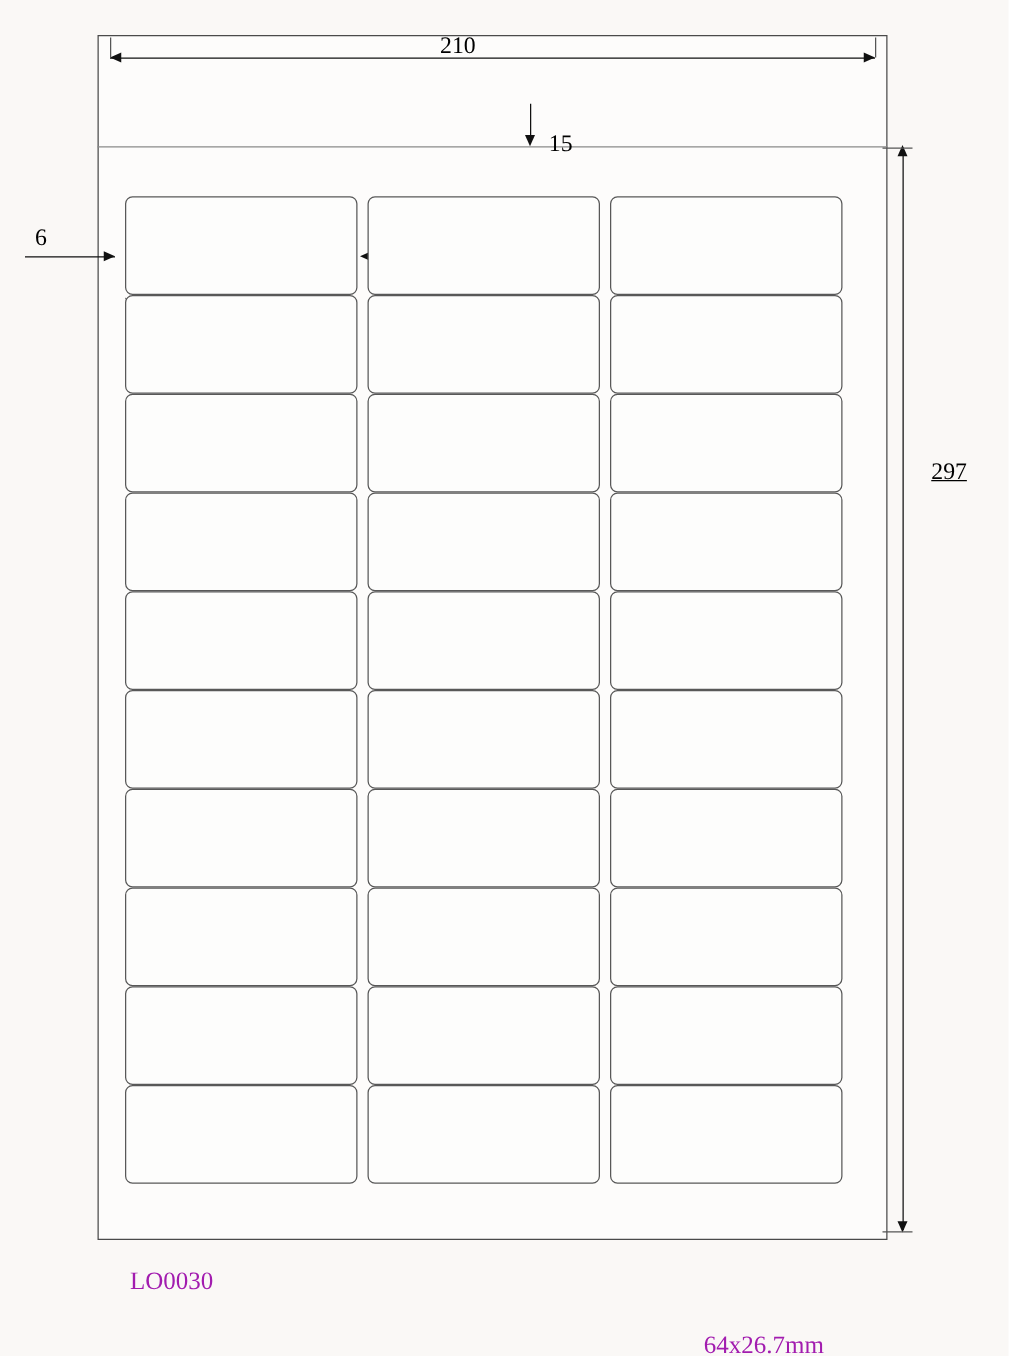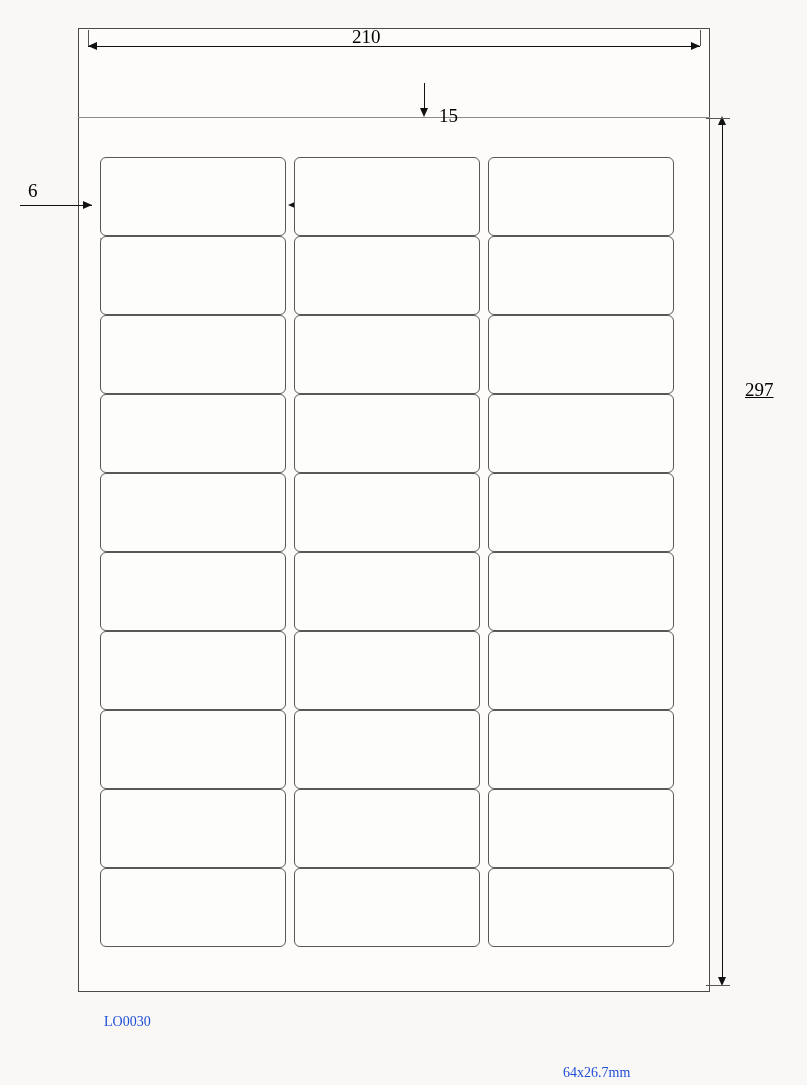--- a/index.html
+++ b/index.html
@@ -109,22 +109,22 @@
     border-bottom: 9px solid #111;
   }
   .arrow-down {
     border-left: 4px solid transparent;
     border-right: 4px solid transparent;
     border-top: 9px solid #111;
   }
   
   .caption {
     position: absolute;
-    font-size: 14px;
-    color: #1d4ed8;
+    font-size: 20px;
+    color: #a21caf;
     white-space: nowrap;
   }
   #caption-code { left: 104px; top: 1014px; }
   #caption-size { left: 563px; top: 1065px; }
   
   .leader {
     position: absolute;
   }
 </style>
 </head>
@@ -170,21 +170,21 @@
     <line x1="8" y1="6" x2="38" y2="26" stroke="#111" stroke-width="1"></line>
     <polygon points="4,2 15,10 9,13" fill="#111"></polygon>
   </svg>
   <div class="dim-label" style="left:133px; top:247px;">R2</div>
 
   <div class="dim-line-v" style="left:722px; top:118px; height:866px;"></div>
   <div class="arrow arrow-up" style="left:718px; top:116px;"></div>
   <div class="arrow arrow-down" style="left:718px; top:977px;"></div>
   <div class="ext-line-h" style="left:706px; top:118px; width:24px;"></div>
   <div class="ext-line-h" style="left:706px; top:985px; width:24px;"></div>
-  <div class="dim-label" style="left:745px; top:379px;text-decoration:underline;">297</div>
+  <div class="dim-label" style="left:745px; top:367px;text-decoration:underline;">297</div>
 
   <div class="label-grid">
     <div class="label-cell"></div>
     <div class="label-cell"></div>
     <div class="label-cell"></div>
     <div class="label-cell"></div>
     <div class="label-cell"></div>
     <div class="label-cell"></div>
     <div class="label-cell"></div>
     <div class="label-cell"></div>

